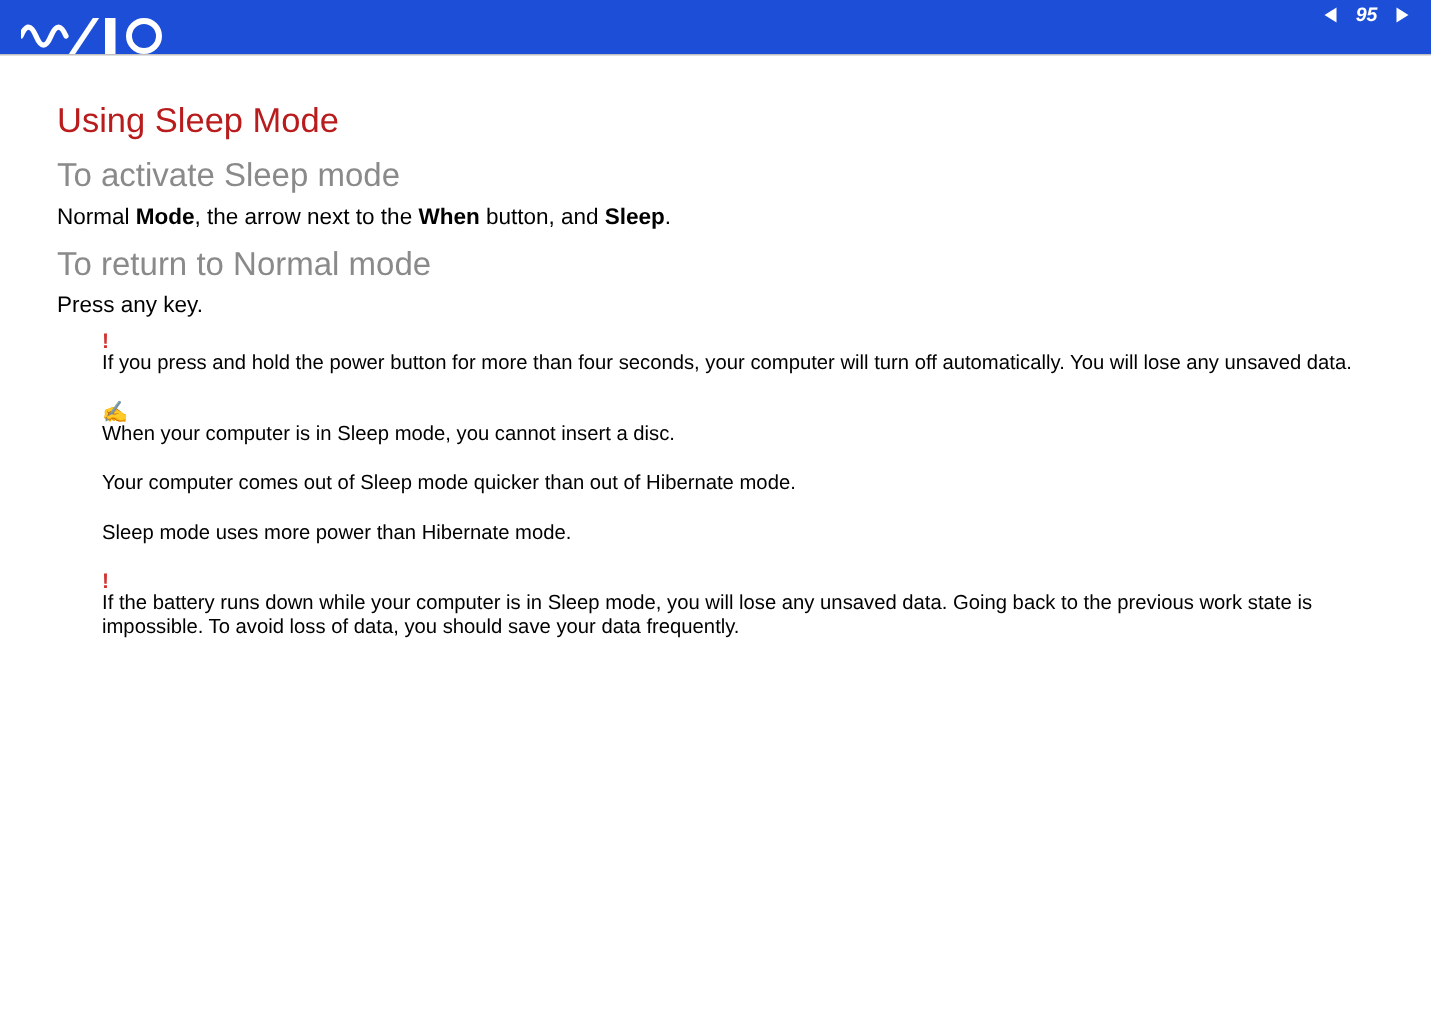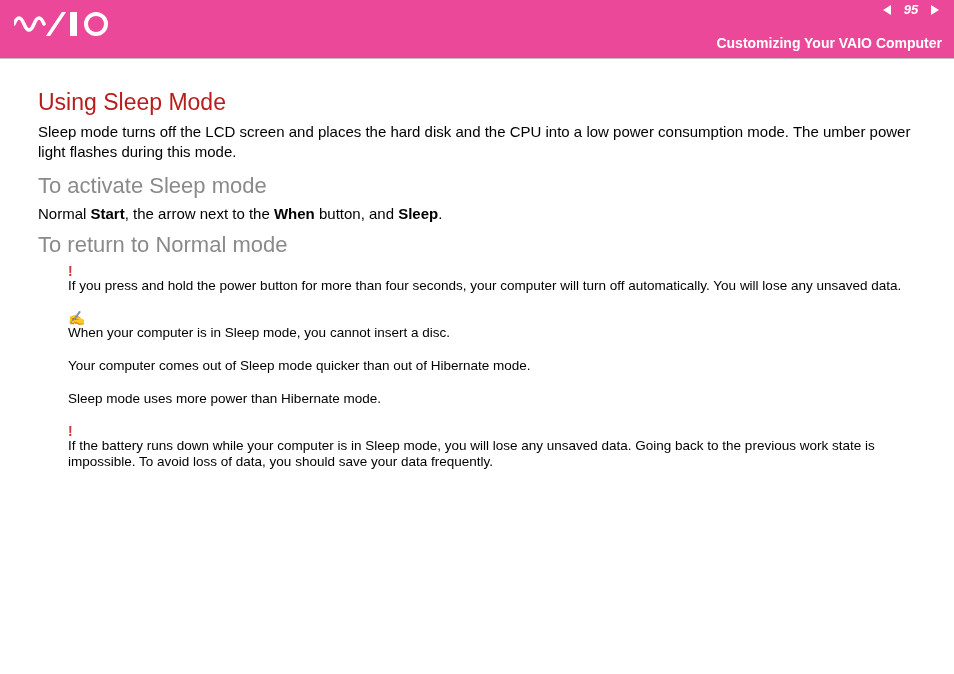--- a/index.html
+++ b/index.html
@@ -7,22 +7,22 @@
     padding: 0;
     width: 954px;
     height: 674px;
     font-family: Arial, Helvetica, sans-serif;
     background: #fff;
     color: #000;
     overflow: hidden;
   }
   .header {
     position: relative;
-    background: #ec4899;
-    height: 58px;
+    background: #1d4ed8;
+    height: 36px;
     width: 100%;
   }
   .logo {
     position: absolute;
     left: 14px;
     top: 9px;
     height: 30px;
     display: flex;
     align-items: center;
   }
@@ -137,28 +137,28 @@
           </svg>
       </span>
     </div>
     <div class="section-label">Customizing Your VAIO Computer</div>
   </div>
 </div>
 <div class="hr"></div>
 
 <div class="content">
   <h1 class="page-title">Using Sleep Mode</h1>
-  <p class="body-text">Sleep mode turns off the LCD screen and places the hard disk and the CPU into a low power consumption mode. The umber power light flashes during this mode.</p>
 
   <h2 class="sub">To activate Sleep mode</h2>
   <p class="instr">
-    <span>Normal </span><b>Start</b><span>, the arrow next to the </span><b>When</b><span> button, and </span><b>Sleep</b><span>.</span>
+    <span>Normal </span><b>Mode</b><span>, the arrow next to the </span><b>When</b><span> button, and </span><b>Sleep</b><span>.</span>
   </p>
 
   <h2 class="sub">To return to Normal mode</h2>
+  <p class="instr">Press any key.</p>
 
   <div class="note-block">
     <div class="note-item">
       <span class="note-marker warn">!</span>
       <span class="note-text">If you press and hold the power button for more than four seconds, your computer will turn off automatically. You will lose any unsaved data.</span>
     </div>
     <div class="note-item">
       <span class="note-marker tip">✍</span>
       <span class="note-text">When your computer is in Sleep mode, you cannot insert a disc.</span>
     </div>

